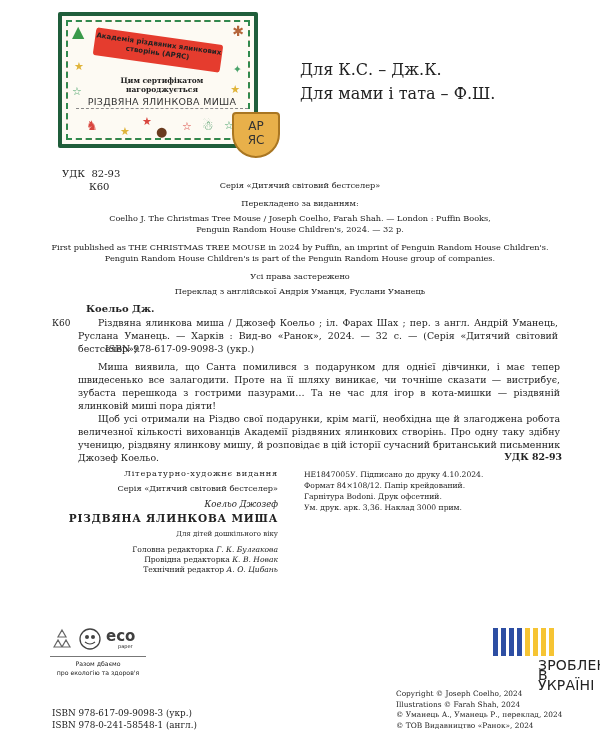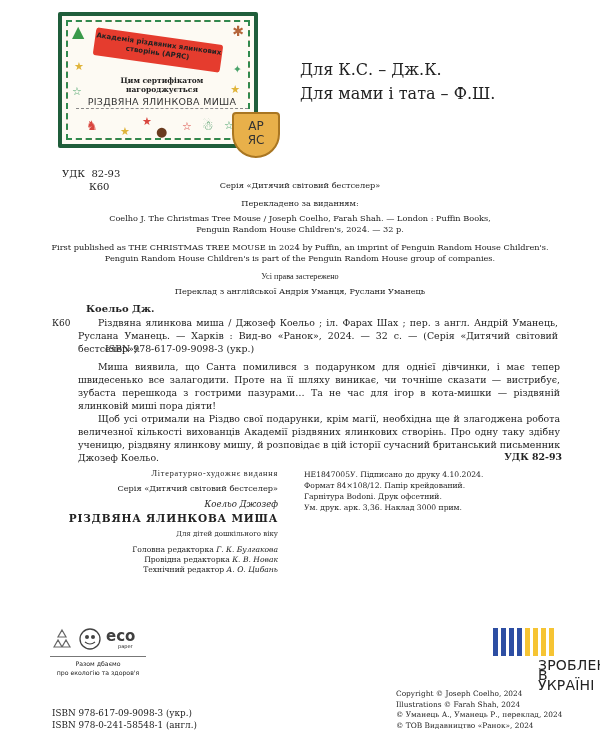--- a/index.html
+++ b/index.html
@@ -50,35 +50,35 @@
   .dedication { left: 300px; top: 58px; font-size: 16px; line-height: 24px; color: #222; }
 
   
   .small { font-size: 8.2px; line-height: 11px; }
   .center { text-align: center; }
   .udk { left: 62px; top: 167px; font-size: 10px; line-height: 13px; }
   .series-top { left: 60px; top: 180px; width: 480px; }
   .trans-from { left: 60px; top: 198px; width: 480px; }
   .orig { left: 60px; top: 213px; width: 480px; }
   .first { left: 40px; top: 242px; width: 520px; }
-  .rights { left: 60px; top: 271px; width: 480px; font-family: Liberation Serif, serif; }
+  .rights { left: 60px; top: 271px; width: 480px; }
   .translators { left: 60px; top: 286px; width: 480px; }
 
   .author-bold { left: 86px; top: 303px; font-size: 10px; font-weight: bold; }
   .k60 { left: 52px; top: 318px; font-size: 9px; }
   .bib { left: 78px; top: 316px; width: 480px; font-size: 9.4px; line-height: 13px; text-align: justify; text-indent: 20px; }
   .isbn1 { left: 105px; top: 343px; font-size: 9.4px; }
 
   .annotation { left: 78px; top: 360px; width: 482px; font-size: 9.4px; line-height: 13px; text-align: justify; }
   .annotation p { margin: 0; text-indent: 20px; }
 
   .udk2 { left: 478px; top: 451px; width: 84px; text-align: right; font-size: 9.4px; font-weight: bold; }
 
   .lit { left: 60px; top: 468px; width: 218px; text-align: right; font-size: 8.2px; line-height: 11px; }
-  .lit .l1 { letter-spacing: 0.8px; font-family: Liberation Serif, serif; }
+  .lit .l1 { letter-spacing: 0.8px; }
   .lit .author-it { font-style: italic; margin-top: 5px; font-size: 8.6px; text-align: right; }
   .book-title { left: 60px; top: 512px; width: 218px; text-align: right; font-size: 10.5px; font-weight: bold; letter-spacing: 0.8px; }
   .age { left: 60px; top: 530px; width: 218px; text-align: right; font-size: 7px; }
   .editors { left: 60px; top: 545px; width: 218px; text-align: right; font-size: 7.6px; line-height: 10px; }
   .editors i { font-style: italic; }
 
   .print { left: 304px; top: 469px; width: 240px; font-size: 7.6px; line-height: 11px; }
 
   
   .eco { left: 50px; top: 625px; width: 96px; }

